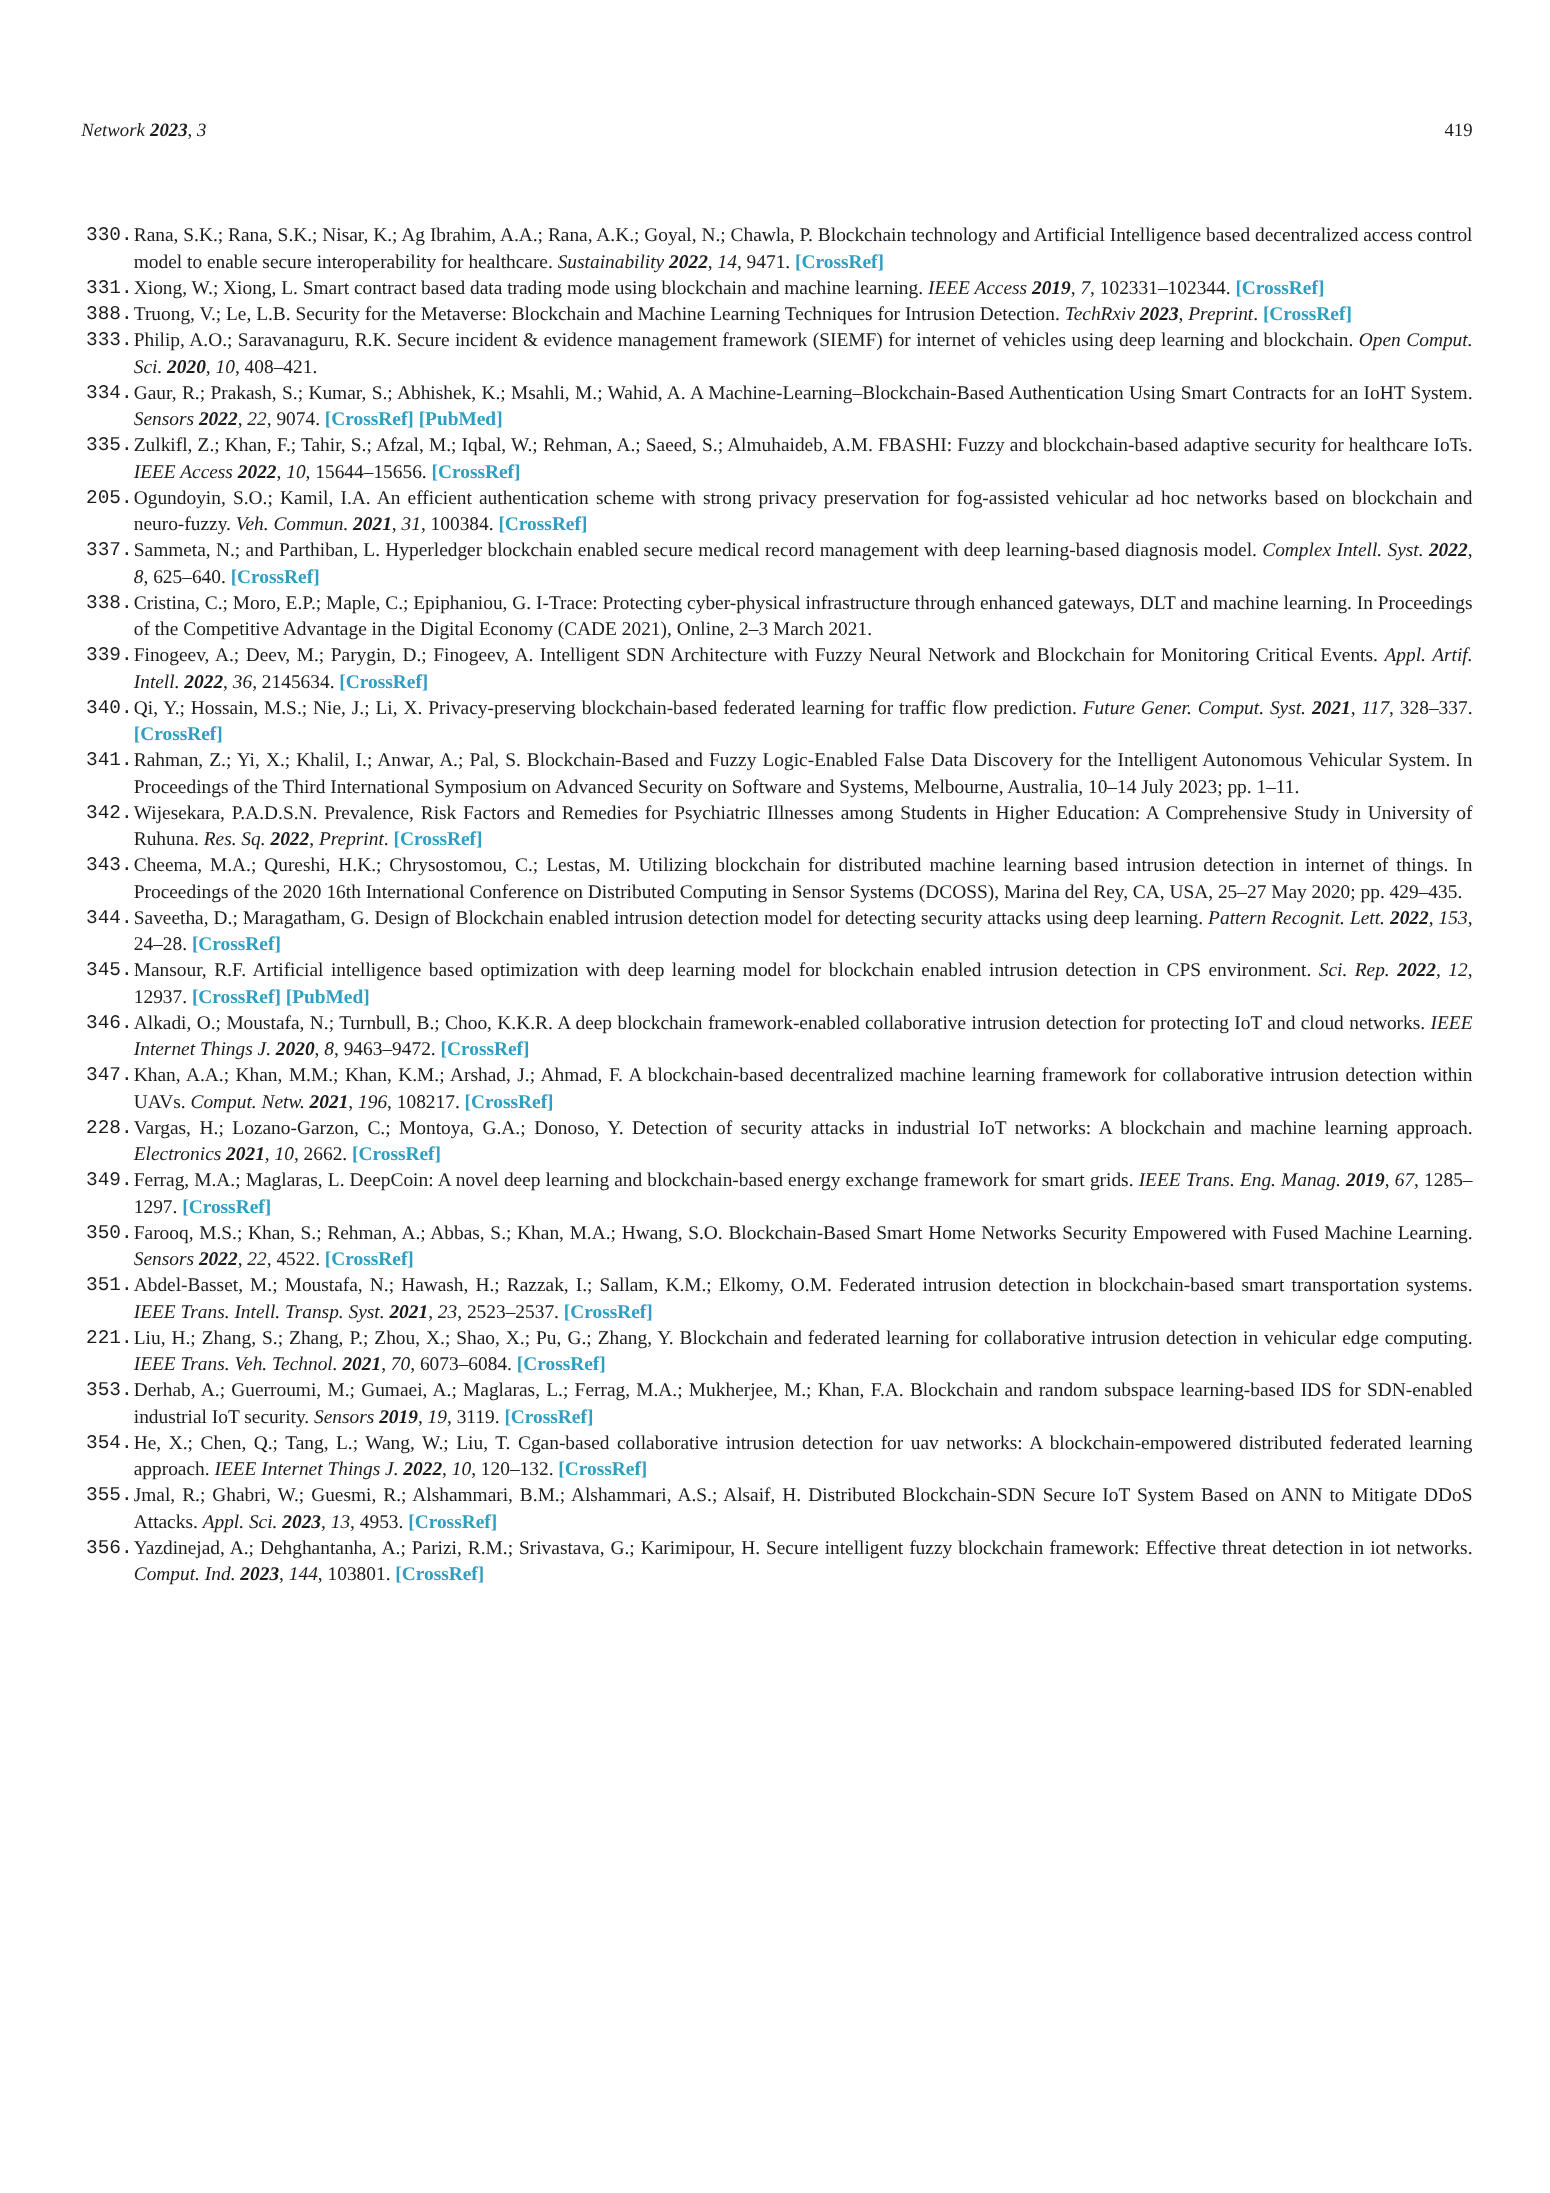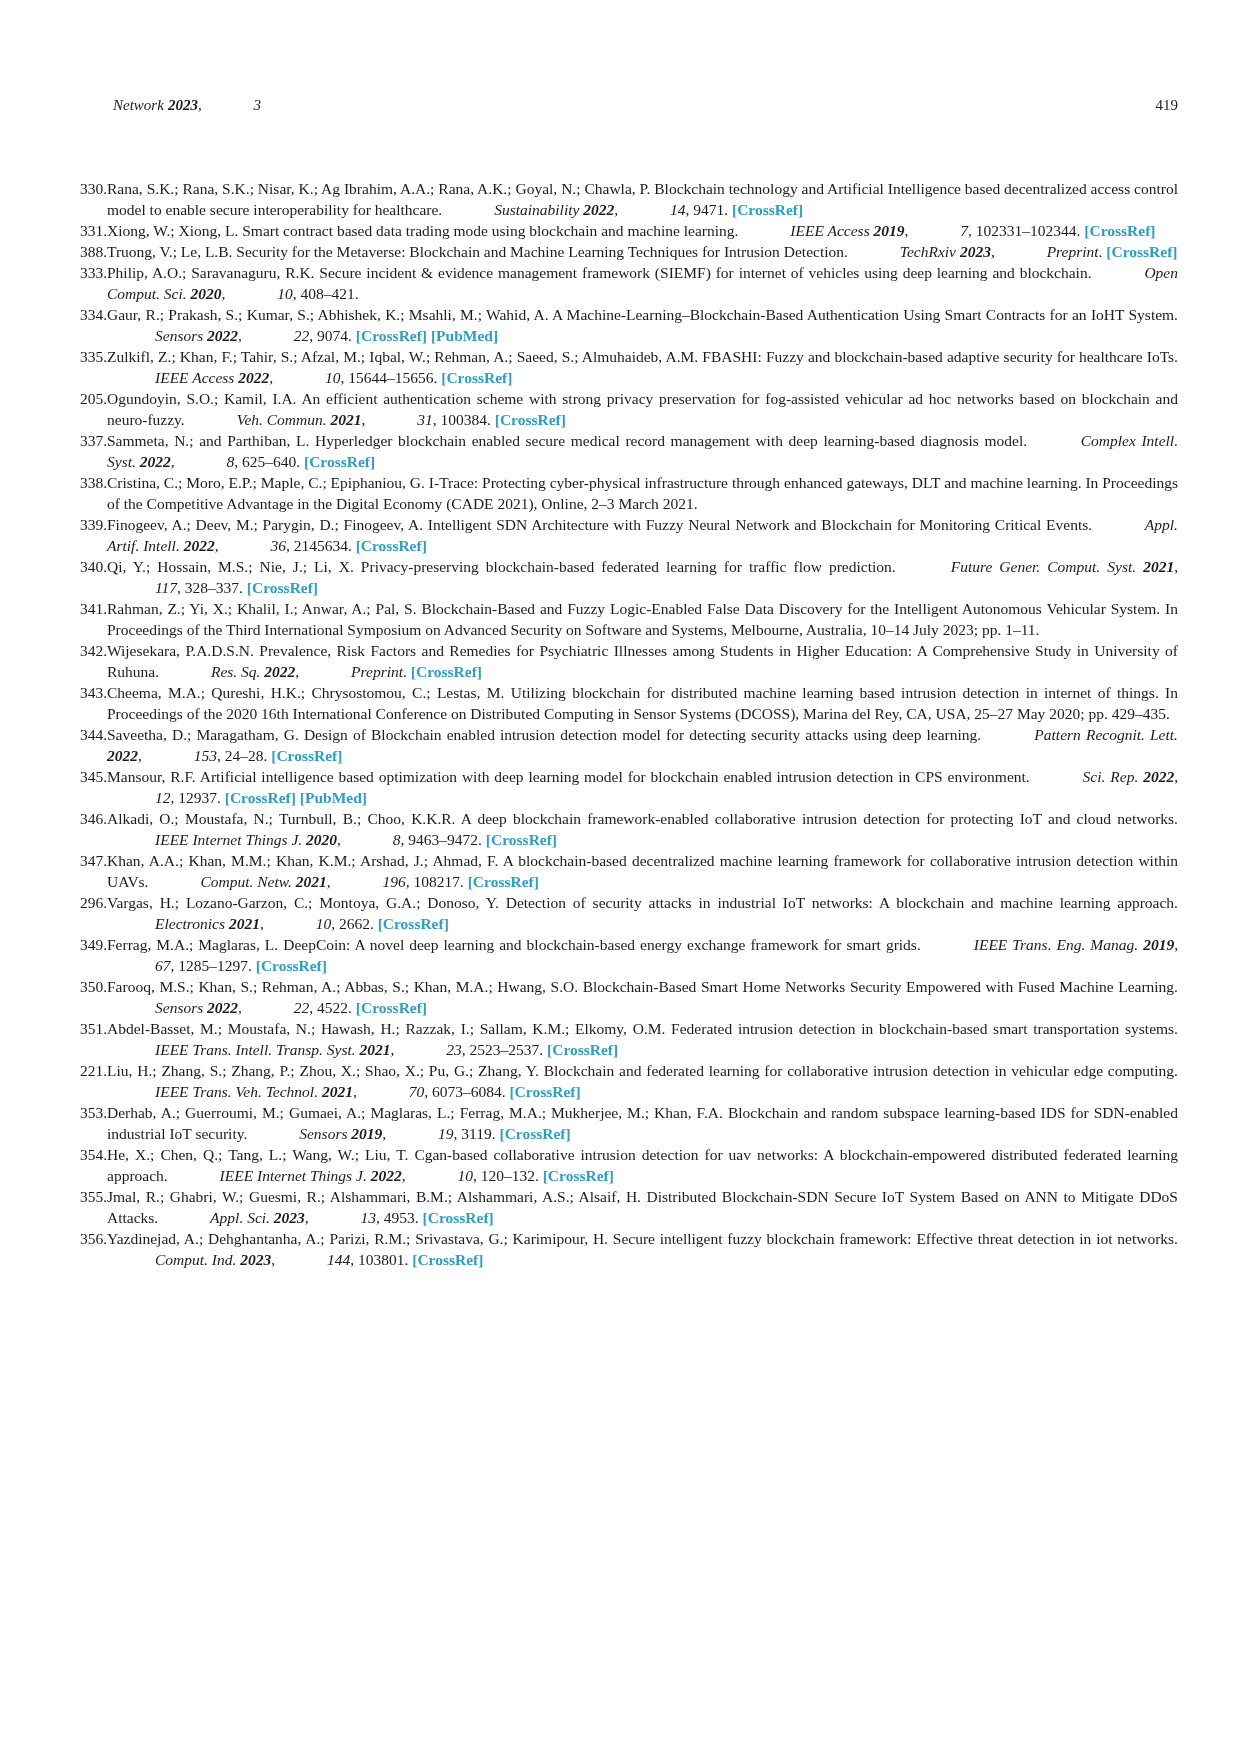--- a/index.html
+++ b/index.html
@@ -27,27 +27,28 @@
     position: absolute;
     top: 178px;
     left: 68px;
     width: 1110px;
     font-size: 15.5px;
     line-height: 21px;
   }
   .ref { display: flex; }
   .ref-num {
     flex: 0 0 39px;
-    text-align: right;
+    text-align: center;
+    font-family: Liberation Mono, monospace;
   }
   .ref-body {
     flex: 1 1 auto;
     text-align: justify;
   }
-  .it { font-style: italic; margin-left: 48px; }
+  .it { font-style: italic; }
   .bd { font-weight: bold; font-style: italic; }
   a.ref-link {
     color: var(--link-color, #2f9ec1);
     text-decoration: none;
     cursor: pointer;
     font-weight: bold;
   }
 </style>
 </head>
 <body style="--link-color: #2f9ec1; color: rgb(28, 28, 28);">
@@ -127,21 +128,21 @@
       </div>
       <div class="ref">
         <span class="ref-num">346.</span>
         <span class="ref-body"><span class="pl">Alkadi, O.; Moustafa, N.; Turnbull, B.; Choo, K.K.R. A deep blockchain framework-enabled collaborative intrusion detection for protecting IoT and cloud networks. </span><span class="it">IEEE Internet Things J.</span><span class="pl"> </span><span class="bd">2020</span><span class="pl">, </span><span class="it">8</span><span class="pl">, 9463–9472. </span><a href="#" class="ref-link">[CrossRef]</a></span>
       </div>
       <div class="ref">
         <span class="ref-num">347.</span>
         <span class="ref-body"><span class="pl">Khan, A.A.; Khan, M.M.; Khan, K.M.; Arshad, J.; Ahmad, F. A blockchain-based decentralized machine learning framework for collaborative intrusion detection within UAVs. </span><span class="it">Comput. Netw.</span><span class="pl"> </span><span class="bd">2021</span><span class="pl">, </span><span class="it">196</span><span class="pl">, 108217. </span><a href="#" class="ref-link">[CrossRef]</a></span>
       </div>
       <div class="ref">
-        <span class="ref-num">296.</span>
+        <span class="ref-num">228.</span>
         <span class="ref-body"><span class="pl">Vargas, H.; Lozano-Garzon, C.; Montoya, G.A.; Donoso, Y. Detection of security attacks in industrial IoT networks: A blockchain and machine learning approach. </span><span class="it">Electronics</span><span class="pl"> </span><span class="bd">2021</span><span class="pl">, </span><span class="it">10</span><span class="pl">, 2662. </span><a href="#" class="ref-link">[CrossRef]</a></span>
       </div>
       <div class="ref">
         <span class="ref-num">349.</span>
         <span class="ref-body"><span class="pl">Ferrag, M.A.; Maglaras, L. DeepCoin: A novel deep learning and blockchain-based energy exchange framework for smart grids. </span><span class="it">IEEE Trans. Eng. Manag.</span><span class="pl"> </span><span class="bd">2019</span><span class="pl">, </span><span class="it">67</span><span class="pl">, 1285–1297. </span><a href="#" class="ref-link">[CrossRef]</a></span>
       </div>
       <div class="ref">
         <span class="ref-num">350.</span>
         <span class="ref-body"><span class="pl">Farooq, M.S.; Khan, S.; Rehman, A.; Abbas, S.; Khan, M.A.; Hwang, S.O. Blockchain-Based Smart Home Networks Security Empowered with Fused Machine Learning. </span><span class="it">Sensors</span><span class="pl"> </span><span class="bd">2022</span><span class="pl">, </span><span class="it">22</span><span class="pl">, 4522. </span><a href="#" class="ref-link">[CrossRef]</a></span>
       </div>

